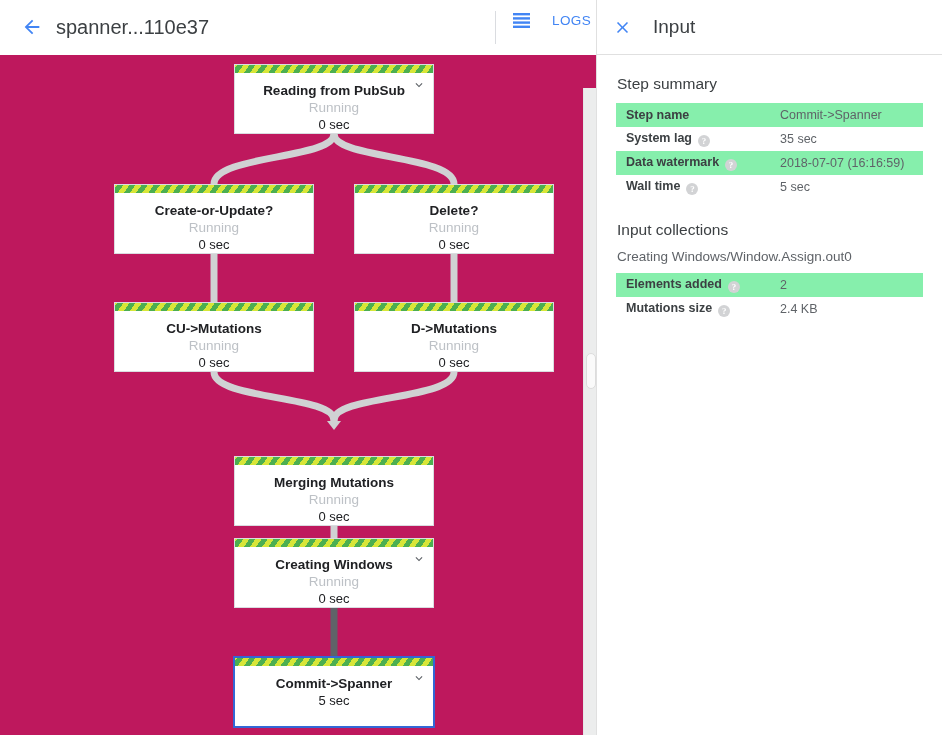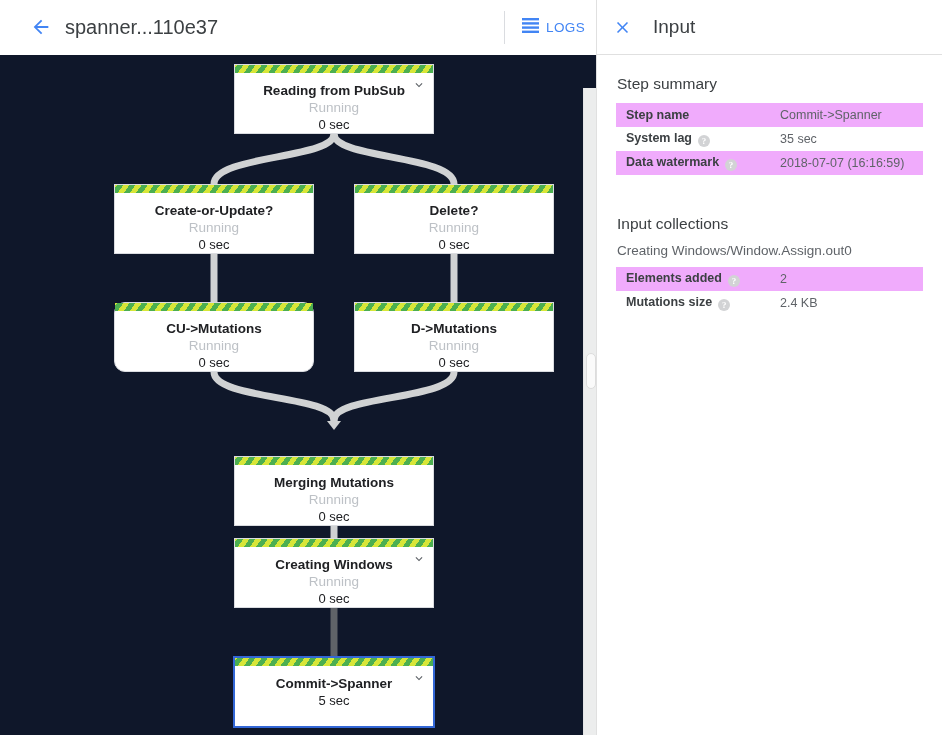--- a/index.html
+++ b/index.html
@@ -12,21 +12,21 @@
   #root { position: relative; width: 942px; height: 735px; }
 
   
   #left-pane {
     position: absolute; left: 0; top: 0;
     width: 597px; height: 735px;
     background: #ffffff;
     overflow: hidden;
   }
   #topbar {
-    position: absolute; left: 13px; top: 0;
+    position: absolute; left: 4px; top: 0;
     width: 597px; height: 63px;
     background: #ffffff;
     border-bottom: 3px solid #ef4444;
   }
   #back-button {
     position: absolute; left: 12px; top: 11px;
     width: 32px; height: 32px;
     display: flex; align-items: center; justify-content: center;
     cursor: pointer;
   }
@@ -36,34 +36,34 @@
     font-size: 20px; color: #3c4043;
     white-space: nowrap;
   }
   #topbar-divider {
     position: absolute; left: 491px; top: 11px;
     width: 1px; height: 33px; background: #dadce0;
   }
   #logs-button {
     position: absolute; left: 509px; top: 13px;
     height: 28px;
-    display: flex; align-items: center; gap: 7px;
+    display: flex; gap: 22px;
     cursor: pointer;
   }
   #logs-icon { display: block; }
   #logs-label {
     font-size: 13.5px; font-weight: 500; letter-spacing: .4px;
     color: #4285f4;
   }
 
   
   #graph-canvas {
     position: absolute; left: 0; top: 55px;
     width: 696px; height: 680px;
-    background: #0f172a;
+    background: #be185d;
     overflow: hidden;
   }
   #edges-svg { position: absolute; left: 0; top: 0; }
 
   .node {
     position: absolute;
     background: #ffffff;
     border: 1px solid #dadce0;
     z-index: 3;
   }
@@ -143,40 +143,40 @@
     width: 326px; height: 680px;
     padding: 20px 0 0 0;
     overflow: hidden;
   }
   .section-heading {
     font-size: 15.5px; color: #3c4043;
     padding: 0 0 10px 20px;
   }
   .kv-table { width: 325px; margin-left: 19px; border-collapse: collapse; }
   .kv-row { height: 24px; }
-  .kv-row.shaded { background: #f0abfc; }
+  .kv-row.shaded { background: #86efac; }
   .kv-key {
     font-size: 12.5px; font-weight: bold; color: #3c4043;
     padding: 0 0 0 10px; white-space: nowrap; width: 164px;
     vertical-align: middle;
   }
   .kv-val {
     font-size: 12.5px; color: #5f6368; vertical-align: middle;
     white-space: nowrap;
   }
   .help-icon {
     display: inline-block; vertical-align: -2px;
     width: 12px; height: 12px; margin-left: 6px;
     border-radius: 50%; background: #d2d3d5;
     color: #ffffff; font-size: 9px; font-weight: bold;
     line-height: 12px; text-align: center;
     font-family: "Liberation Serif", serif;
     cursor: pointer;
   }
-  #input-collections-section { margin-top: 40px; }
+  #input-collections-section { margin-top: 22px; }
   #collection-name {
     font-size: 13.5px; color: #5f6368;
     padding: 0 0 9px 20px;
   }
 </style>
 </head>
 <body>
 
 <div id="root">
 
@@ -259,21 +259,21 @@
             </div>
           </div>
           <div class="node" style="left: 354px; top: 129px; width: 200px; height: 70px;">
             <div class="node-stripe"></div>
             <div class="node-body">
               <div class="node-title">Delete?</div>
               <div class="node-status">Running</div>
               <div class="node-time">0 sec</div>
             </div>
           </div>
-          <div class="node" style="left: 114px; top: 247px; width: 200px; height: 70px; border-radius: 11px;">
+          <div class="node" style="left: 114px; top: 247px; width: 200px; height: 70px;">
             <div class="node-stripe"></div>
             <div class="node-body">
               <div class="node-title">CU-&gt;Mutations</div>
               <div class="node-status">Running</div>
               <div class="node-time">0 sec</div>
             </div>
           </div>
           <div class="node" style="left: 354px; top: 247px; width: 200px; height: 70px;">
             <div class="node-stripe"></div>
             <div class="node-body">
@@ -342,20 +342,24 @@
                 <td class="kv-key"><span>Step name</span></td>
                 <td class="kv-val">Commit-&gt;Spanner</td>
               </tr>
               <tr class="kv-row">
                 <td class="kv-key"><span>System lag</span><span class="help-icon">?</span></td>
                 <td class="kv-val">35 sec</td>
               </tr>
               <tr class="kv-row shaded">
                 <td class="kv-key"><span>Data watermark</span><span class="help-icon">?</span></td>
                 <td class="kv-val">2018-07-07 (16:16:59)</td>
+              </tr>
+              <tr class="kv-row">
+                <td class="kv-key"><span>Wall time</span><span class="help-icon">?</span></td>
+                <td class="kv-val">5 sec</td>
               </tr>
             </tbody>
         </table>
       </div>
 
       <div id="input-collections-section">
         <div class="section-heading">Input collections</div>
         <div id="collection-name">Creating Windows/Window.Assign.out0</div>
         <table class="kv-table">
           <tbody id="collection-rows">

